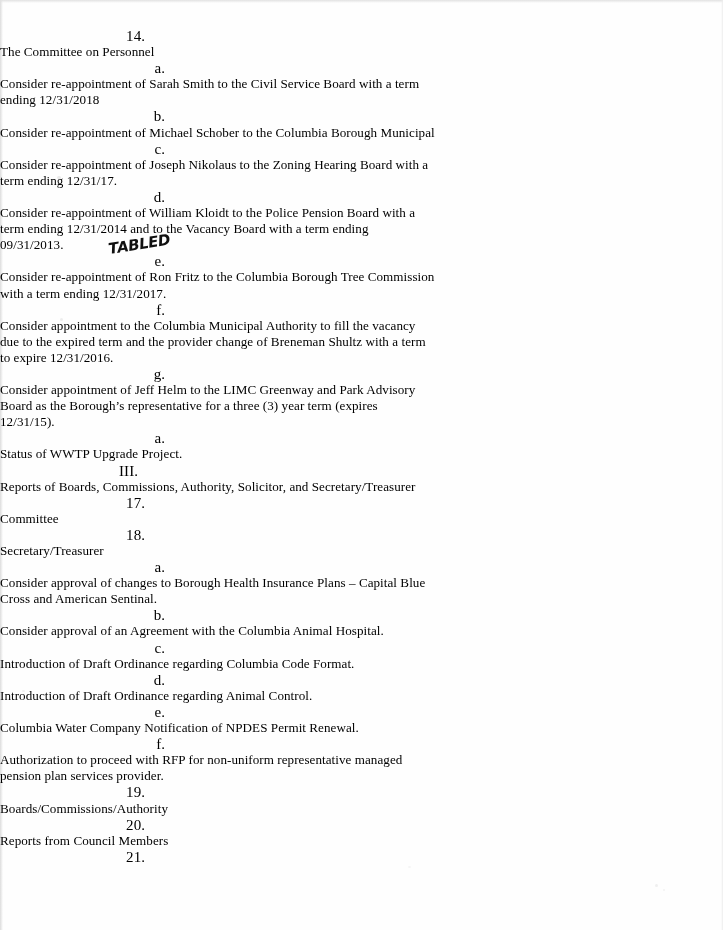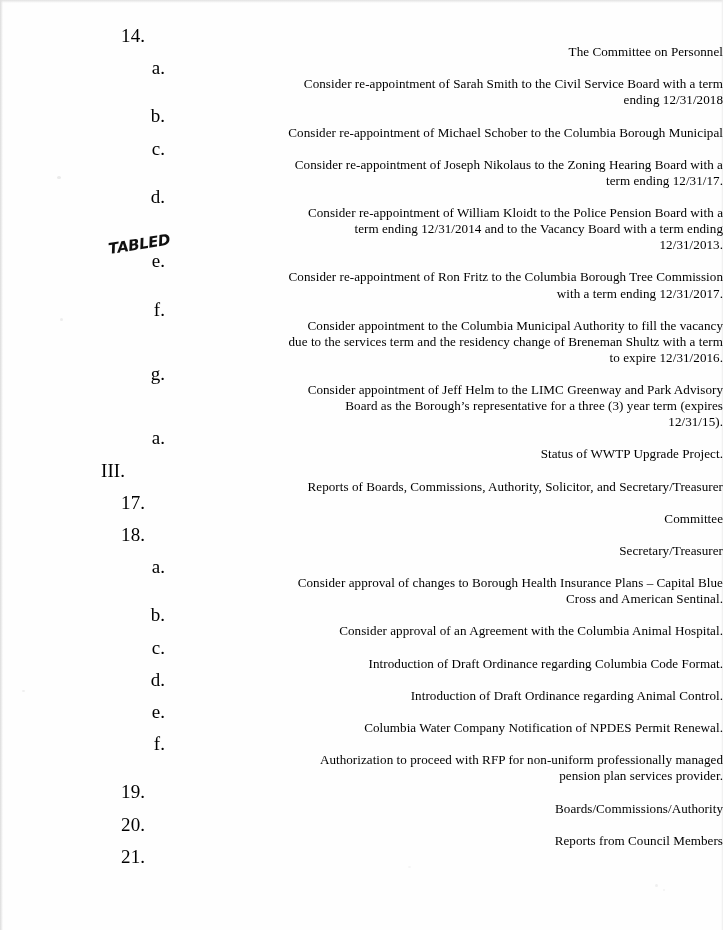--- a/index.html
+++ b/index.html
@@ -70,34 +70,33 @@
   }
 
   
   .entry {
     position: relative;
     display: block;
   }
   .marker {
     position: absolute;
     text-align: right;
-    font-size: 19px;
+    font-size: 15px;
     line-height: 16.1px;
   }
   .text {
     font-size: 13.1px;
     line-height: 16.1px;
   }
   .text .cont {
     display: block;
-    text-align: right;
   }
 
   
-  .tier-roman .marker { left: 99px; width: 26px; }
+  .tier-roman .marker { left: 112px; width: 26px; }
   .tier-roman .text   { margin-left: 138px; }
 
   
   .tier-num .marker { left: 112px; width: 33px; }
   .tier-num .text   { margin-left: 149px; }
 
   
   .tier-alpha .marker { left: 150px; width: 15px; }
   .tier-alpha .text   { margin-left: 172px; }
 
@@ -129,34 +128,34 @@
   <div class="speck" style="left:22px;  top:690px; width:3px;  height:2px;  opacity:.40;"></div>
   <div class="speck" style="left:655px; top:884px; width:3px;  height:3px;  opacity:.40;"></div>
   <div class="speck" style="left:663px; top:889px; width:2px;  height:2px;  opacity:.35;"></div>
   <div class="speck" style="left:408px; top:866px; width:3px;  height:2px;  opacity:.25;"></div>
 
   <div class="agenda" id="agenda-body">
       <div class="entry line tier-num"><span class="marker">14.</span><span class="text"><span class="cont">The Committee on Personnel</span></span></div>
       <div class="entry line tier-alpha"><span class="marker">a.</span><span class="text"><span class="cont">Consider re-appointment of Sarah Smith to the Civil Service Board with a term</span><span class="cont">ending  12/31/2018</span></span></div>
       <div class="entry line tier-alpha"><span class="marker">b.</span><span class="text"><span class="cont">Consider re-appointment of Michael Schober to the Columbia Borough Municipal</span></span></div>
       <div class="entry line tier-alpha"><span class="marker">c.</span><span class="text"><span class="cont">Consider re-appointment of Joseph Nikolaus to the Zoning Hearing Board with a</span><span class="cont">term ending 12/31/17.</span></span></div>
-      <div class="entry line tier-alpha"><span class="marker">d.</span><span class="text"><span class="cont">Consider re-appointment of William Kloidt to the Police Pension Board with a</span><span class="cont">term ending 12/31/2014 and to the Vacancy Board with a term ending</span><span class="cont">12/31/2013.</span></span></div>
+      <div class="entry line tier-alpha"><span class="marker">d.</span><span class="text"><span class="cont">Consider re-appointment of William Kloidt to the Police Pension Board with a</span><span class="cont">term ending 12/31/2014 and to the Vacancy Board with a term ending</span><span class="cont">09/31/2013.</span></span></div>
       <div class="entry line tier-alpha"><span class="marker">e.</span><span class="text"><span class="cont">Consider re-appointment of Ron Fritz to the Columbia Borough Tree Commission</span><span class="cont">with a term ending 12/31/2017.</span></span></div>
-      <div class="entry line tier-alpha"><span class="marker">f.</span><span class="text"><span class="cont">Consider appointment to the Columbia Municipal Authority to fill the vacancy</span><span class="cont">due to the services term and the residency change of Breneman Shultz with a term</span><span class="cont">to expire 12/31/2016.</span></span></div>
+      <div class="entry line tier-alpha"><span class="marker">f.</span><span class="text"><span class="cont">Consider appointment to the Columbia Municipal Authority to fill the vacancy</span><span class="cont">due to the expired term and the provider change of Breneman Shultz with a term</span><span class="cont">to expire 12/31/2016.</span></span></div>
       <div class="entry line tier-alpha"><span class="marker">g.</span><span class="text"><span class="cont">Consider appointment of Jeff Helm to the LIMC Greenway and Park Advisory</span><span class="cont">Board as the Borough’s representative for a three (3) year term (expires</span><span class="cont">12/31/15).</span></span></div>
       <div class="entry line tier-alpha"><span class="marker">a.</span><span class="text"><span class="cont">Status of WWTP Upgrade Project.</span></span></div>
       <div class="entry line tier-roman"><span class="marker">III.</span><span class="text"><span class="cont">Reports of Boards, Commissions, Authority, Solicitor, and Secretary/Treasurer</span></span></div>
       <div class="entry line tier-num"><span class="marker">17.</span><span class="text"><span class="cont">Committee</span></span></div>
       <div class="entry line tier-num"><span class="marker">18.</span><span class="text"><span class="cont">Secretary/Treasurer</span></span></div>
       <div class="entry line tier-alpha"><span class="marker">a.</span><span class="text"><span class="cont">Consider approval of changes to Borough Health Insurance Plans – Capital Blue</span><span class="cont">Cross and American Sentinal.</span></span></div>
       <div class="entry line tier-alpha"><span class="marker">b.</span><span class="text"><span class="cont">Consider approval of an Agreement with the Columbia Animal Hospital.</span></span></div>
       <div class="entry line tier-alpha"><span class="marker">c.</span><span class="text"><span class="cont">Introduction of Draft Ordinance regarding Columbia Code Format.</span></span></div>
       <div class="entry line tier-alpha"><span class="marker">d.</span><span class="text"><span class="cont">Introduction of Draft Ordinance regarding Animal Control.</span></span></div>
       <div class="entry line tier-alpha"><span class="marker">e.</span><span class="text"><span class="cont">Columbia Water Company Notification of NPDES Permit Renewal.</span></span></div>
-      <div class="entry line tier-alpha"><span class="marker">f.</span><span class="text"><span class="cont">Authorization to proceed with RFP for non-uniform professionally managed</span><span class="cont">pension plan services provider.</span></span></div>
+      <div class="entry line tier-alpha"><span class="marker">f.</span><span class="text"><span class="cont">Authorization to proceed with RFP for non-uniform representative managed</span><span class="cont">pension plan services provider.</span></span></div>
       <div class="entry line tier-num"><span class="marker">19.</span><span class="text"><span class="cont">Boards/Commissions/Authority</span></span></div>
       <div class="entry line tier-num"><span class="marker">20.</span><span class="text"><span class="cont">Reports from Council Members</span></span></div>
       <div class="entry line tier-num">
         <span class="marker">21.</span>
       </div>
     </div>
 
   <div class="handwritten" id="tabled-note" style="left: 110px; top: 240px; color: rgb(16, 16, 16);">TABLED</div>
 
 </div>

